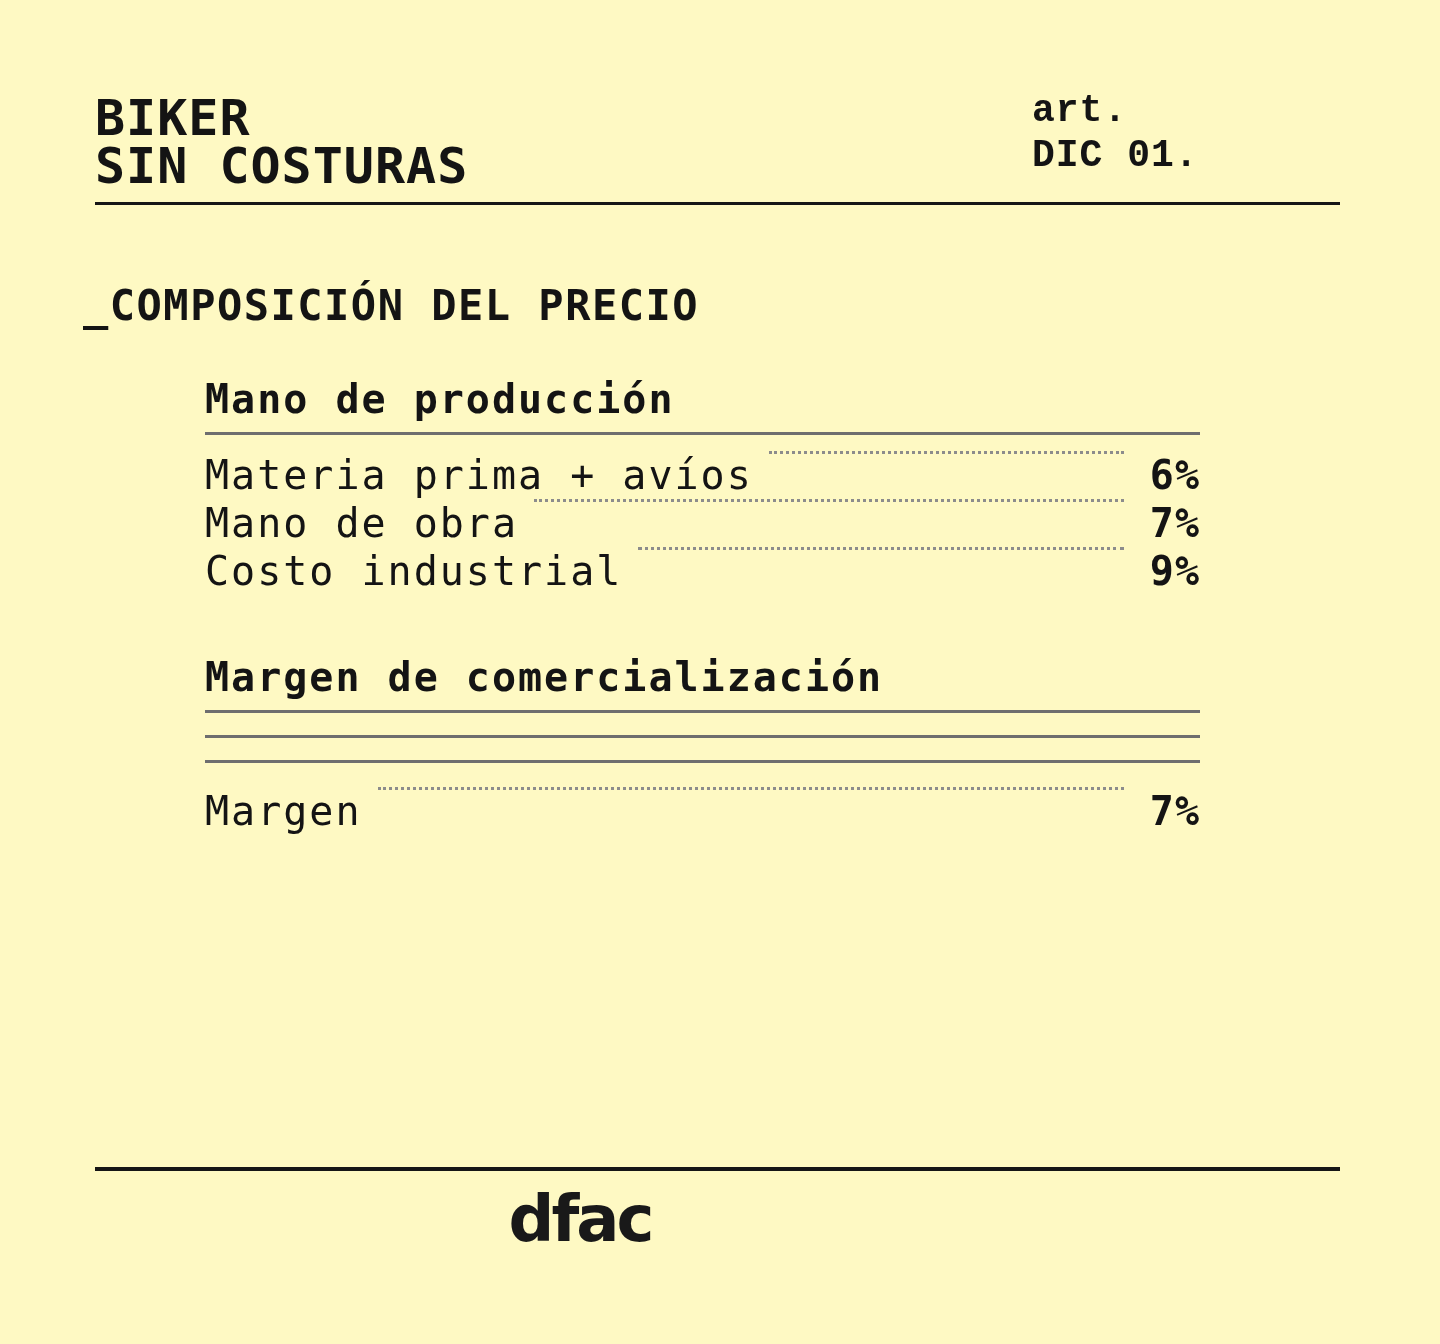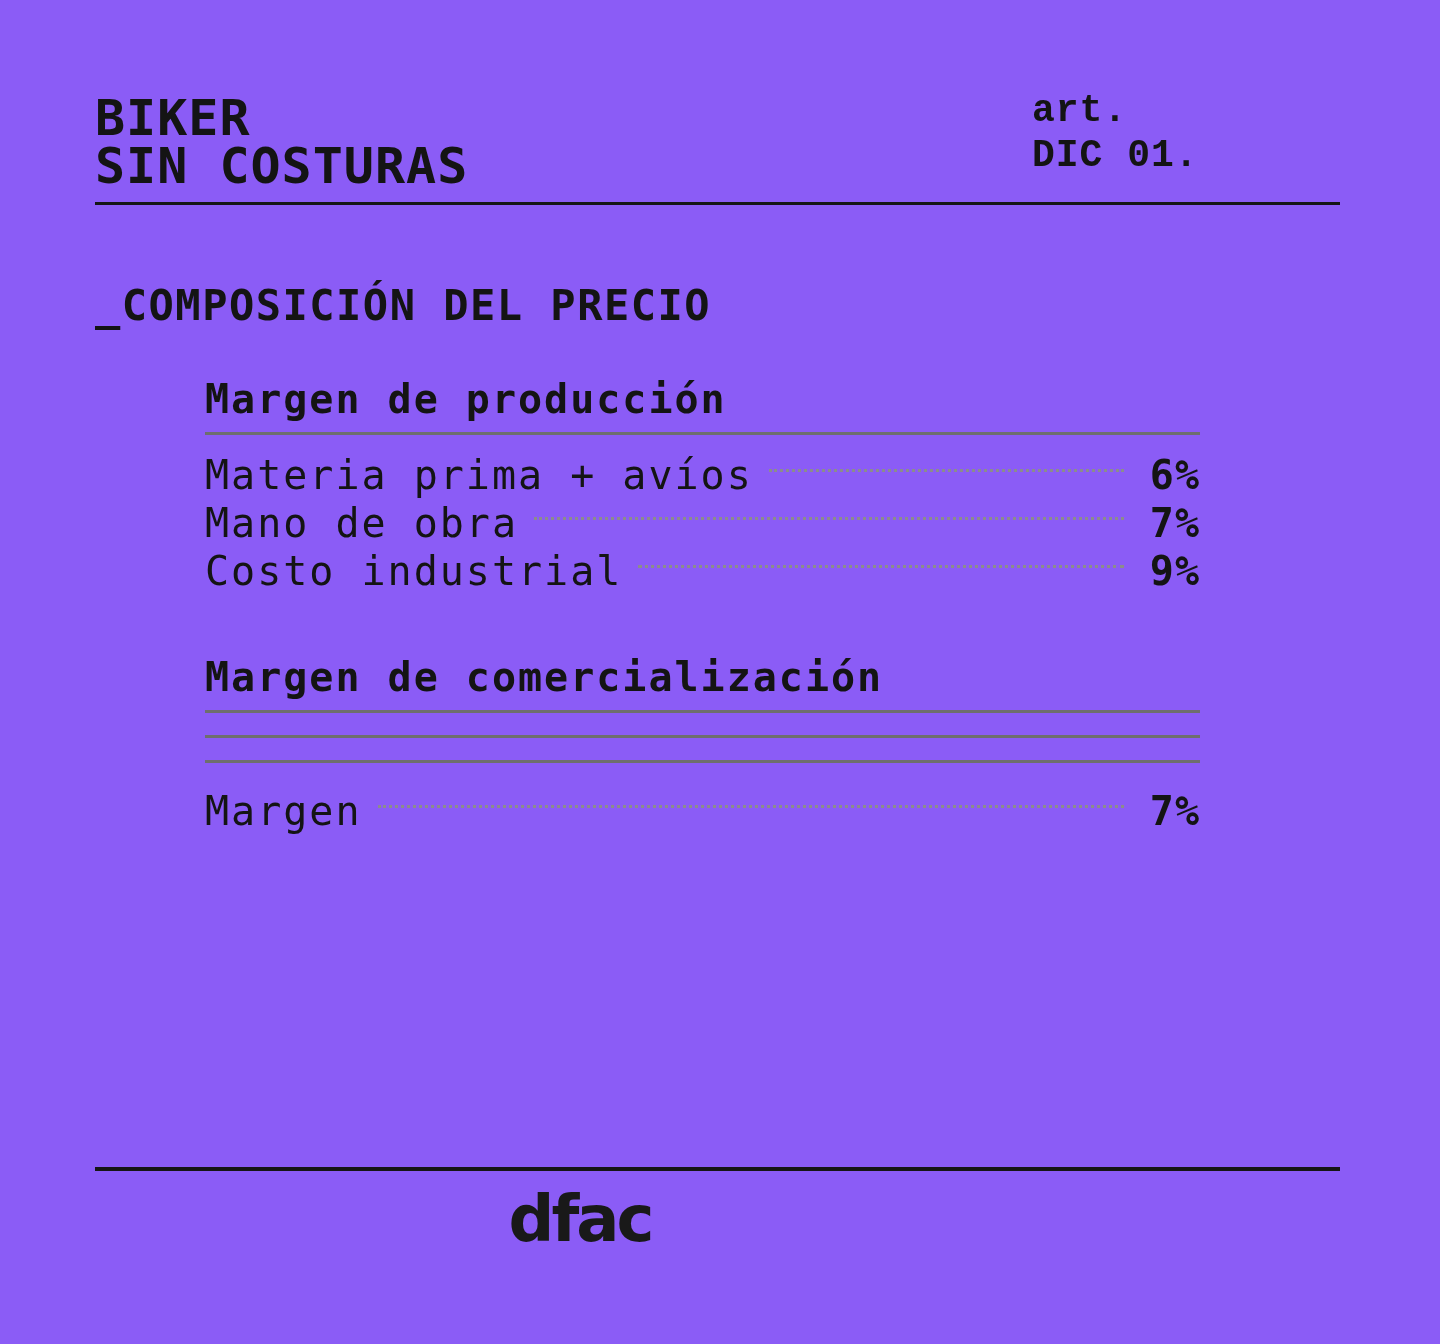--- a/index.html
+++ b/index.html
@@ -5,21 +5,21 @@
   * { margin: 0; padding: 0; box-sizing: border-box; }
 
   html, body {
     background: #e8e8e6;
   }
 
   .page {
     position: relative;
     width: 1440px;
     height: 1344px;
-    background: #8b5cf6;
+    background: #fef9c3;
     color: #141414;
     font-family: "DejaVu Sans Mono", "Liberation Mono", monospace;
     overflow: hidden;
   }
 
   
   .brand {
     position: absolute;
     top: 94px;
     left: 95px;
@@ -48,21 +48,21 @@
     left: 95px;
     width: 1245px;
     height: 3px;
     background: #161616;
   }
 
   
   .section-heading {
     position: absolute;
     top: 281px;
-    left: 95px;
+    left: 83px;
     font-size: 42px;
     font-weight: bold;
     letter-spacing: 1.5px;
     white-space: nowrap;
   }
 
   
   .table {
     position: absolute;
     top: 375px;
@@ -81,21 +81,21 @@
   .group-underline {
     height: 3px;
     background: #6e6e6e;
     margin-top: 9px;
   }
 
   .rows { margin-top: 16px; }
 
   .row {
     display: flex;
-    align-items: center;
+    align-items: flex-start;
     height: 48px;
   }
 
   .row .label {
     font-size: 40px;
     letter-spacing: 2px;
     line-height: 48px;
     white-space: nowrap;
   }
 
@@ -164,21 +164,21 @@
     <div>DIC 01.</div>
   </div>
 
   <div class="header-rule"></div>
 
   <div class="section-heading">_COMPOSICIÓN DEL PRECIO</div>
 
   <div class="table">
 
     <div class="group group-produccion">
-      <div class="group-title">Margen de producción</div>
+      <div class="group-title">Mano de producción</div>
       <div class="group-underline"></div>
       <div class="rows">
         <div class="row">
           <span class="label">Materia prima + avíos</span>
           <span class="leader"></span>
           <span class="value">6%</span>
         </div>
         <div class="row">
           <span class="label">Mano de obra</span>
           <span class="leader"></span>

